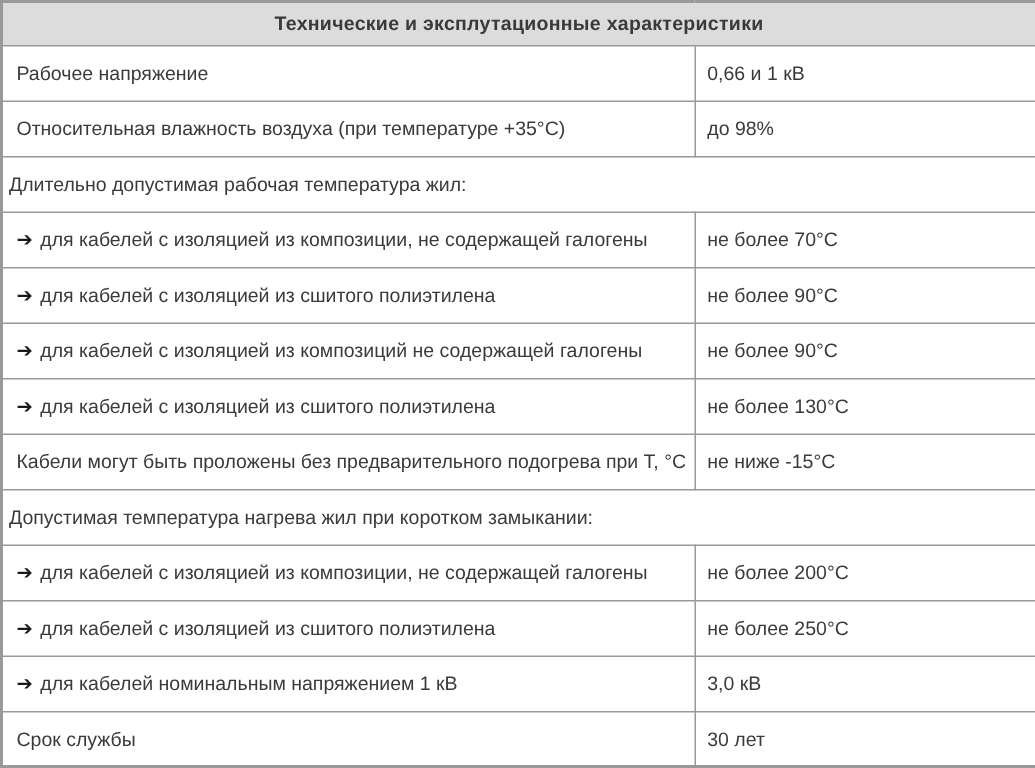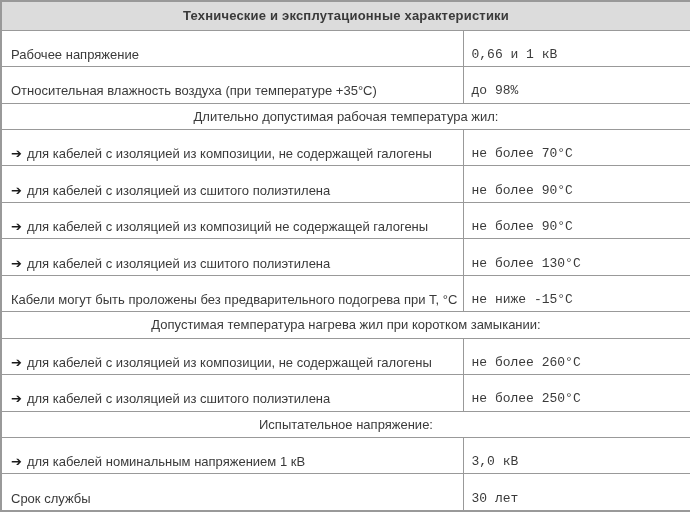--- a/index.html
+++ b/index.html
@@ -36,31 +36,29 @@
   th.title {
     background: var(--header-bg, #dcdcdc);
     height: 29px;
     font-weight: bold;
     font-size: 13px;
     text-align: center;
     letter-spacing: 0.2px;
   }
   td {
     height: 23px;
-    padding: 14px 8px 2px 9px;
+    padding: 2px 8px 2px 9px;
     vertical-align: middle;
     background: #ffffff;
   }
   td.section {
-    text-align: center;
     padding: 2px 4px;
   }
   td.value {
     padding-left: 8px;
-    font-family: Liberation Mono, monospace;
   }
   span.arrow {
     font-weight: bold;
     color: #1a1a1a;
     margin-right: 5px;
     font-family: "DejaVu Sans", sans-serif;
   }
 </style>
 </head>
 <body>
@@ -106,28 +104,25 @@
         </tr>
         <tr>
           <td class="param"><span>Кабели могут быть проложены без предварительного подогрева при Т, °С</span></td>
           <td class="value">не ниже -15°С</td>
         </tr>
         <tr>
           <td class="section" colspan="2">Допустимая температура нагрева жил при коротком замыкании:</td>
         </tr>
         <tr>
           <td class="param"><span class="arrow">➔</span><span>для кабелей с изоляцией из композиции, не содержащей галогены</span></td>
-          <td class="value">не более 260°С</td>
+          <td class="value">не более 200°С</td>
         </tr>
         <tr>
           <td class="param"><span class="arrow">➔</span><span>для кабелей с изоляцией из сшитого полиэтилена</span></td>
           <td class="value">не более 250°С</td>
-        </tr>
-        <tr>
-          <td class="section" colspan="2">Испытательное напряжение:</td>
         </tr>
         <tr>
           <td class="param"><span class="arrow">➔</span><span>для кабелей номинальным напряжением 1 кВ</span></td>
           <td class="value">3,0 кВ</td>
         </tr>
         <tr>
           <td class="param"><span>Срок службы</span></td>
           <td class="value">30 лет</td>
         </tr>
       </tbody>

